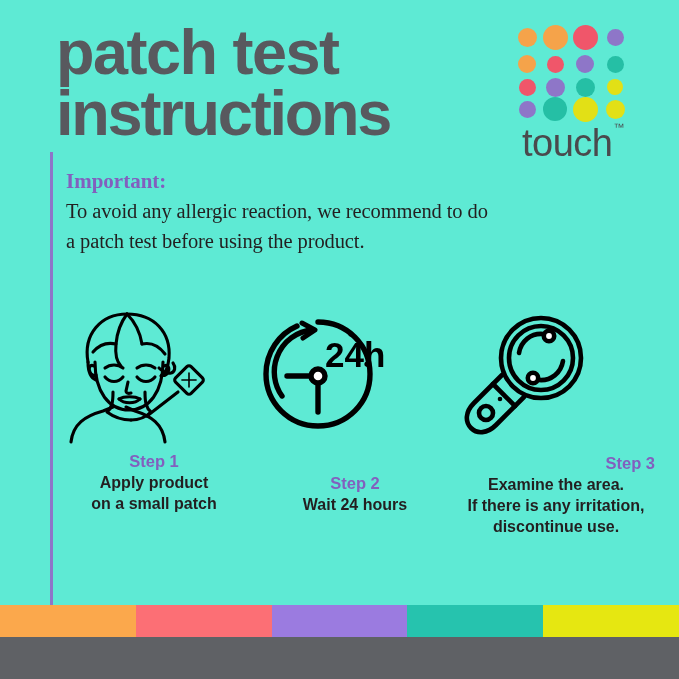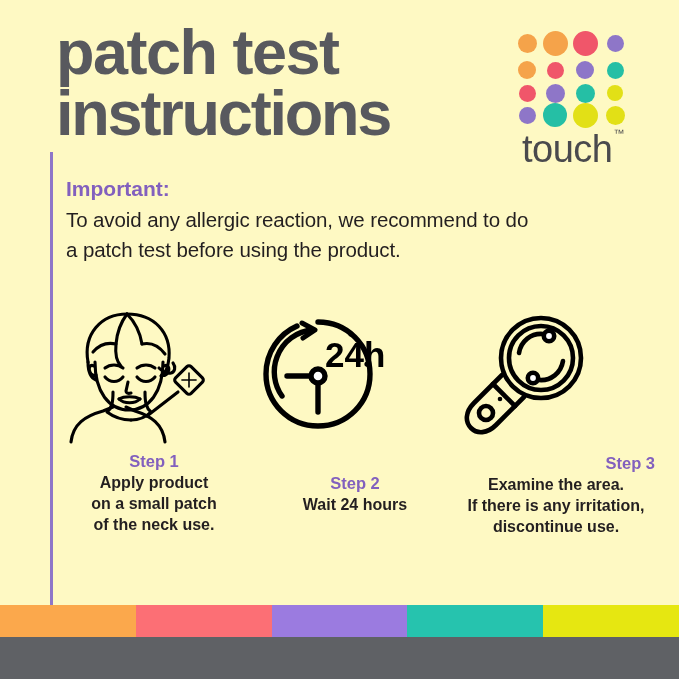--- a/index.html
+++ b/index.html
@@ -10,21 +10,21 @@
   }
   body {
     font-family: "Liberation Sans", sans-serif;
     -webkit-font-smoothing: antialiased;
   }
 
   #page {
     position: relative;
     width: 679px;
     height: 679px;
-    background: #fef9c3;
+    background: #5eead4;
     overflow: hidden;
   }
 
   
   .headline {
     position: absolute;
     left: 56px;
     top: 22px;
     width: 450px;
     color: #58595E;
@@ -38,21 +38,21 @@
     white-space: nowrap;
   }
   .headline .line2 {
     letter-spacing: -2.2px;
   }
 
   
   .logo {
     position: absolute;
     left: 516px;
-    top: 32px;
+    top: 26px;
     width: 118px;
   }
   .dotgrid {
     position: relative;
     width: 108px;
     height: 92px;
   }
   .dot {
     position: absolute;
     border-radius: 50%;
@@ -82,22 +82,23 @@
     top: 152px;
     width: 3px;
     height: 453px;
     background: #8E76C8;
   }
 
   
   .intro {
     position: absolute;
     left: 66px;
-    top: 176px;
+    top: 168px;
     width: 580px;
+    font-family: Liberation Serif, serif;
   }
   .intro-title {
     color: #8260BE;
     font-weight: bold;
     font-size: 21px;
     line-height: 1.25;
     margin-bottom: 3px;
   }
   .intro-body {
     color: #231F20;
@@ -249,21 +250,20 @@
           <g transform="translate(134,74) rotate(45)">
             <rect x="-11" y="-11" width="22" height="22" rx="3"></rect>
             <path d="M-5 -5 L5 5 M5 -5 L-5 5" stroke-width="1.6"></path>
           </g>
         </svg>
       </div>
       <div class="step-label" style="color: rgb(130, 96, 190);">Step 1</div>
       <div class="step-caption">
         <span class="ln">Apply product</span>
         <span class="ln">on a small patch</span>
-        <span class="ln">of the neck use.</span>
       </div>
     </div>
 
     <div class="step step-2">
       <div class="step-art">
         <svg width="128" height="128" viewBox="0 0 128 128" fill="none" stroke="#000000" stroke-width="5.4" stroke-linecap="round" stroke-linejoin="round">
 
           <path d="M62 10 C91 10 114 33 114 62 C114 91 91 114 62 114 C33 114 10 91 10 62 C10 40 23 22 41 14"></path>
 
           <circle cx="95" cy="22" r="2.6" fill="#000" stroke="none"></circle>

